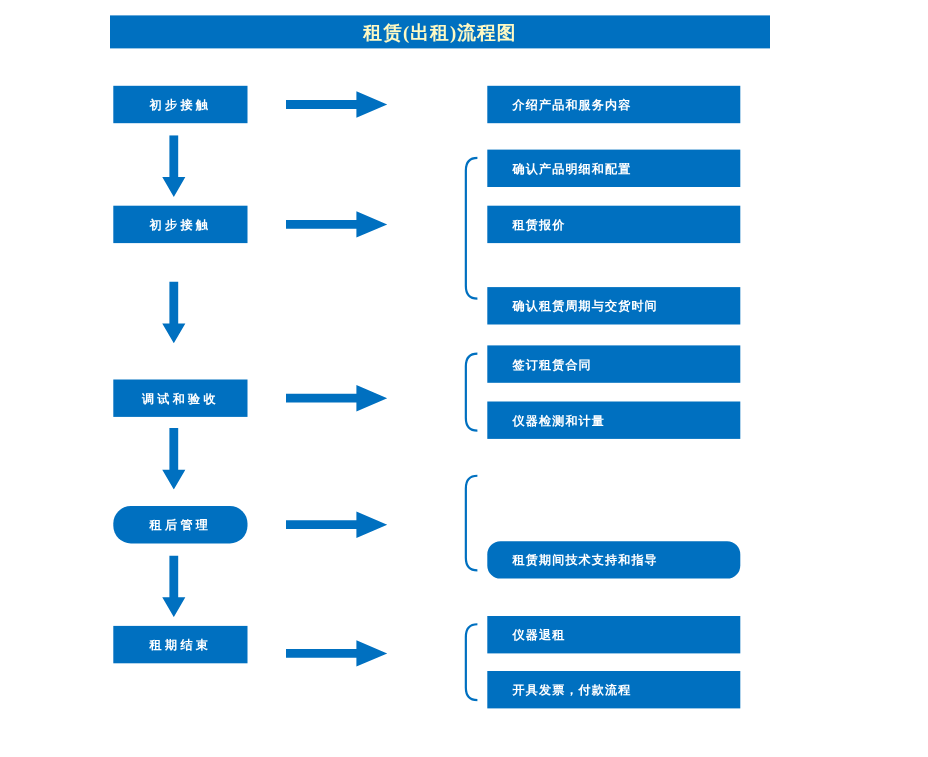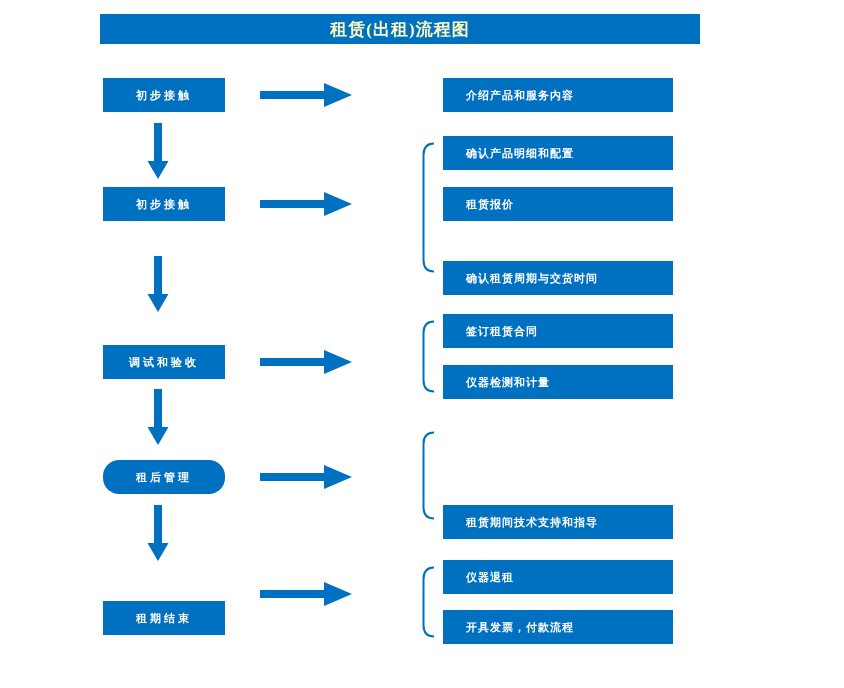--- a/index.html
+++ b/index.html
@@ -107,30 +107,30 @@
   <div class="arrow" style="left:260px;top:464px;">
     <svg width="92" height="26" viewBox="0 0 92 26">
         <polygon fill="currentColor" points="0,9 64,9 64,1 92,13 64,25 64,17 0,17"></polygon>
       </svg>
   </div>
   <div class="bracket" style="left:420px;top:431px;">
     <svg width="16" height="89" viewBox="0 0 16 89">
         <path d="M14,1.5 Q3.5,1.5 3.5,13 L3.5,76 Q3.5,87.5 14,87.5" fill="none" stroke="currentColor" stroke-width="2"></path>
       </svg>
   </div>
-  <div class="box right-box" style="top:505px;">
+  <div class="box right-box" style="top:492px;border-radius:12px;">
     <span>租赁期间技术支持和指导</span>
   </div>
   <div class="arrow" style="left:147px;top:505px;">
     <svg width="22" height="56" viewBox="0 0 22 56">
         <polygon fill="currentColor" points="7,0 15,0 15,38 21.5,38 11,56 0.5,38 7,38"></polygon>
       </svg>
   </div>
 
-  <div class="box left-box" style="top:601px;">
+  <div class="box left-box" style="top:569px;">
     <span>租期结束</span>
   </div>
   <div class="arrow" style="left:260px;top:581px;">
     <svg width="92" height="26" viewBox="0 0 92 26">
         <polygon fill="currentColor" points="0,9 64,9 64,1 92,13 64,25 64,17 0,17"></polygon>
       </svg>
   </div>
   <div class="bracket" style="left:420px;top:566px;">
     <svg width="16" height="72" viewBox="0 0 16 72">
         <path d="M14,1.5 Q3.5,1.5 3.5,13 L3.5,59 Q3.5,70.5 14,70.5" fill="none" stroke="currentColor" stroke-width="2"></path>

